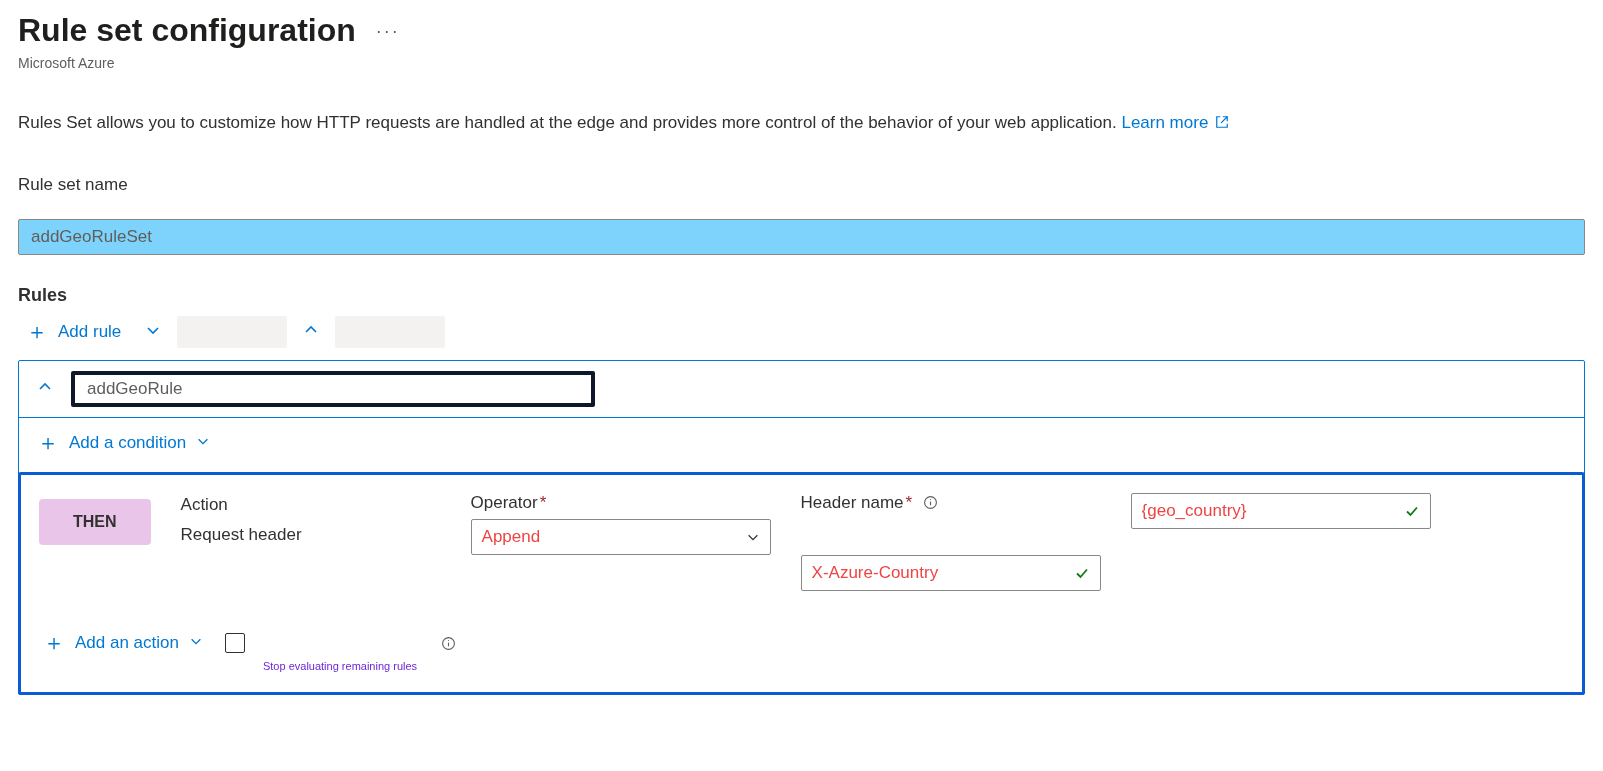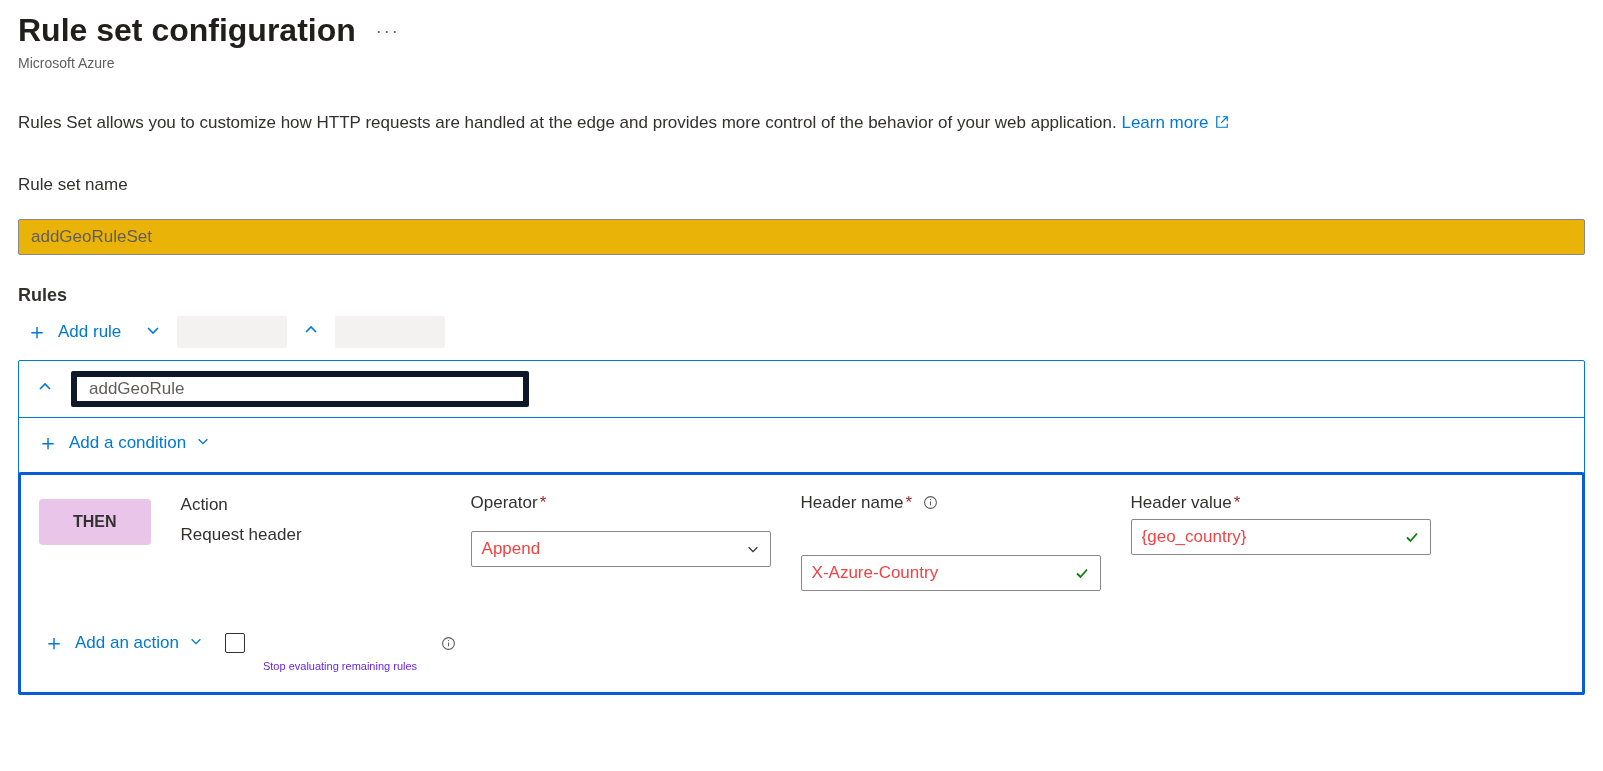--- a/index.html
+++ b/index.html
@@ -53,21 +53,21 @@
   .field-label {
     font-size: 17px;
     color: #323130;
     margin-top: 40px;
     margin-bottom: 24px;
   }
   .text-input, .readonly-input {
     width: 100%;
     height: 36px;
     border: 1px solid #8a8886;
-    background: #eab308;
+    background: #7dd3fc;
     color: #605e5c;
     padding: 0 12px;
     font-size: 17px;
     border-radius: 2px;
   }
 
   .rules-header {
     font-size: 18px;
     font-weight: 600;
     margin-top: 30px;
@@ -116,23 +116,23 @@
     border-radius: 2px;
   }
   .rule-card-header {
     display: flex;
     align-items: center;
     gap: 14px;
     padding: 10px 14px;
     border-bottom: 1px solid #0078d4;
   }
   .rule-name-input {
-    width: 458px;
+    width: 524px;
     height: 36px;
-    border: 6px solid #0f172a;
+    border: 4px solid #0f172a;
     background: #ffffff;
     color: #605e5c;
     padding: 0 12px;
     font-size: 17px;
     border-radius: 2px;
   }
   .condition-row {
     padding: 14px 14px 18px 14px;
   }
   .add-row-btn {
@@ -196,21 +196,21 @@
     vertical-align: -2px;
     color: #605e5c;
   }
 
   .field-col {
     display: flex;
     flex-direction: column;
     flex: 1 1 0;
     min-width: 0;
   }
-  .field-col.operator { flex: 0 0 300px; gap: 12px; }
+  .field-col.operator { flex: 0 0 300px; }
   .field-col.hname    { flex: 0 0 300px; gap: 36px; }
   .field-col.hvalue   { flex: 0 0 300px; }
 
   .select-wrap, .input-wrap {
     position: relative;
     display: flex;
     align-items: center;
     height: 36px;
     border: 1px solid #8a8886;
     border-radius: 2px;
@@ -364,23 +364,20 @@
             <input class="sel-text" value="X-Azure-Country" style="">
             <span class="trailing-icon check-icon">
               <svg width="16" height="16" viewBox="0 0 16 16" fill="none" stroke="#107c10" stroke-width="1.8">
                   <polyline points="3,8.5 6.5,12 13,4.5"></polyline>
                 </svg>
             </span>
           </div>
         </div>
 
         <div class="field-col hvalue">
-          <div class="col-label">
-            <span>Header value</span><span class="req">*</span>
-          </div>
           <div class="input-wrap">
             <input class="sel-text" value="{geo_country}" style="">
             <span class="trailing-icon check-icon">
               <svg width="16" height="16" viewBox="0 0 16 16" fill="none" stroke="#107c10" stroke-width="1.8">
                   <polyline points="3,8.5 6.5,12 13,4.5"></polyline>
                 </svg>
             </span>
           </div>
         </div>
       </div>

